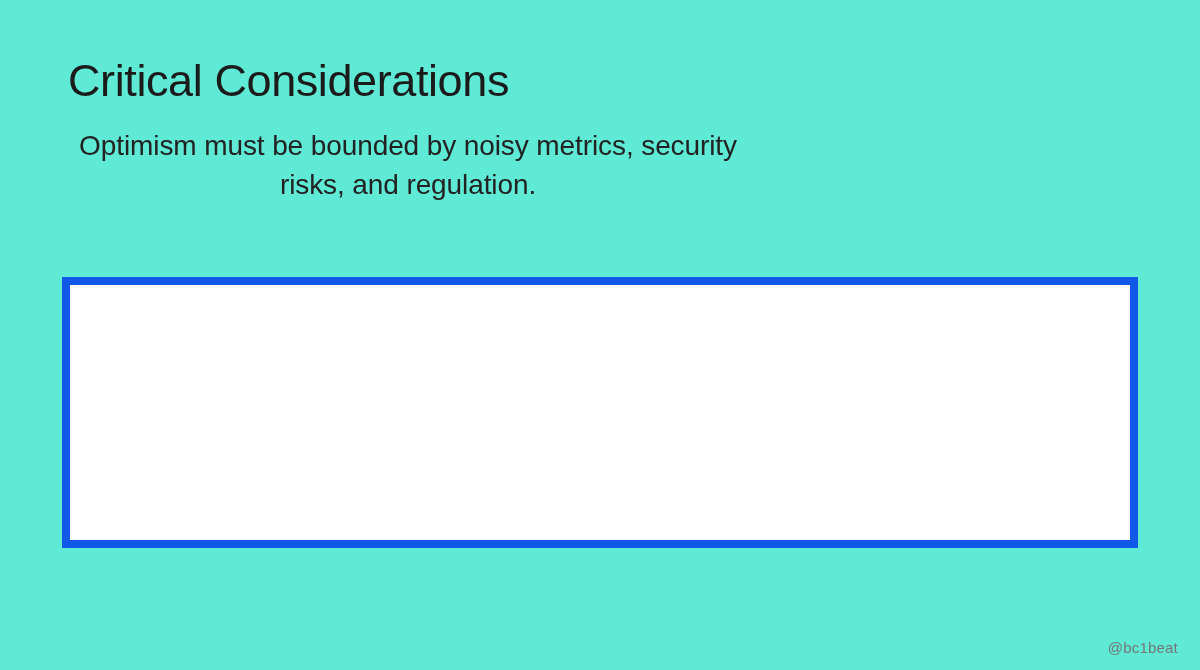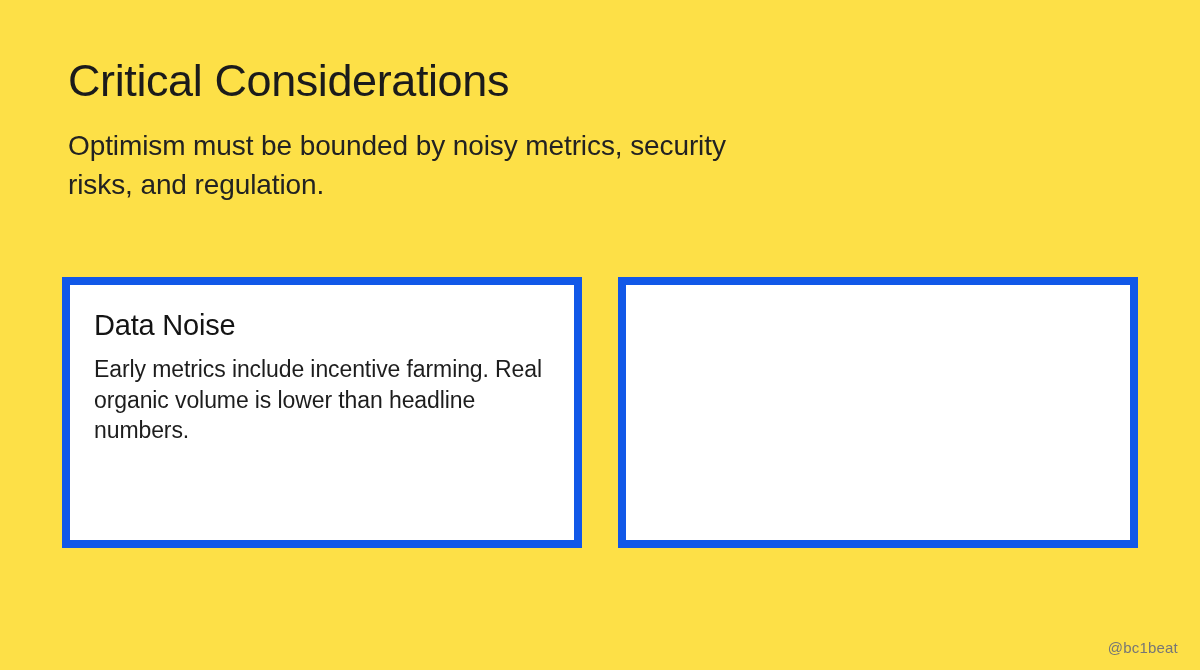--- a/index.html
+++ b/index.html
@@ -11,21 +11,21 @@
     height: 670px;
     background: #fdfdfb;
     font-family: "Liberation Sans", sans-serif;
     -webkit-font-smoothing: antialiased;
     overflow: hidden;
   }
   #slide {
     position: relative;
     width: 1200px;
     height: 670px;
-    background: #fde047;
+    background: #5eead4;
   }
 
   
   #header {
     position: absolute;
     left: 68px;
     top: 56px;
     width: 900px;
   }
   #slide-title {
@@ -38,20 +38,21 @@
     white-space: nowrap;
   }
   #slide-subtitle {
     margin: 20px 0 0 0;
     font-size: 28px;
     font-weight: 400;
     line-height: 1.42;
     letter-spacing: -0.1px;
     color: #222222;
     max-width: 680px;
+    text-align: center;
   }
 
   
   #cards {
     position: absolute;
     left: 62px;
     top: 277px;
     width: 1076px;
     height: 271px;
     display: flex;
@@ -98,24 +99,20 @@
 
 <div id="slide">
 
   <div id="header">
     <h1 id="slide-title">Critical Considerations</h1>
     <p id="slide-subtitle">Optimism must be bounded by noisy metrics, security risks, and regulation.</p>
   </div>
 
   <div id="cards">
 
-    <div class="card">
-      <h2 class="card-title">Data Noise</h2>
-      <p class="card-body">Early metrics include incentive farming. Real organic volume is lower than headline numbers.</p>
-    </div>
 
     <div class="card">
     </div>
 
 
   </div>
 
   <div id="watermark">@bc1beat</div>
 
 </div>

